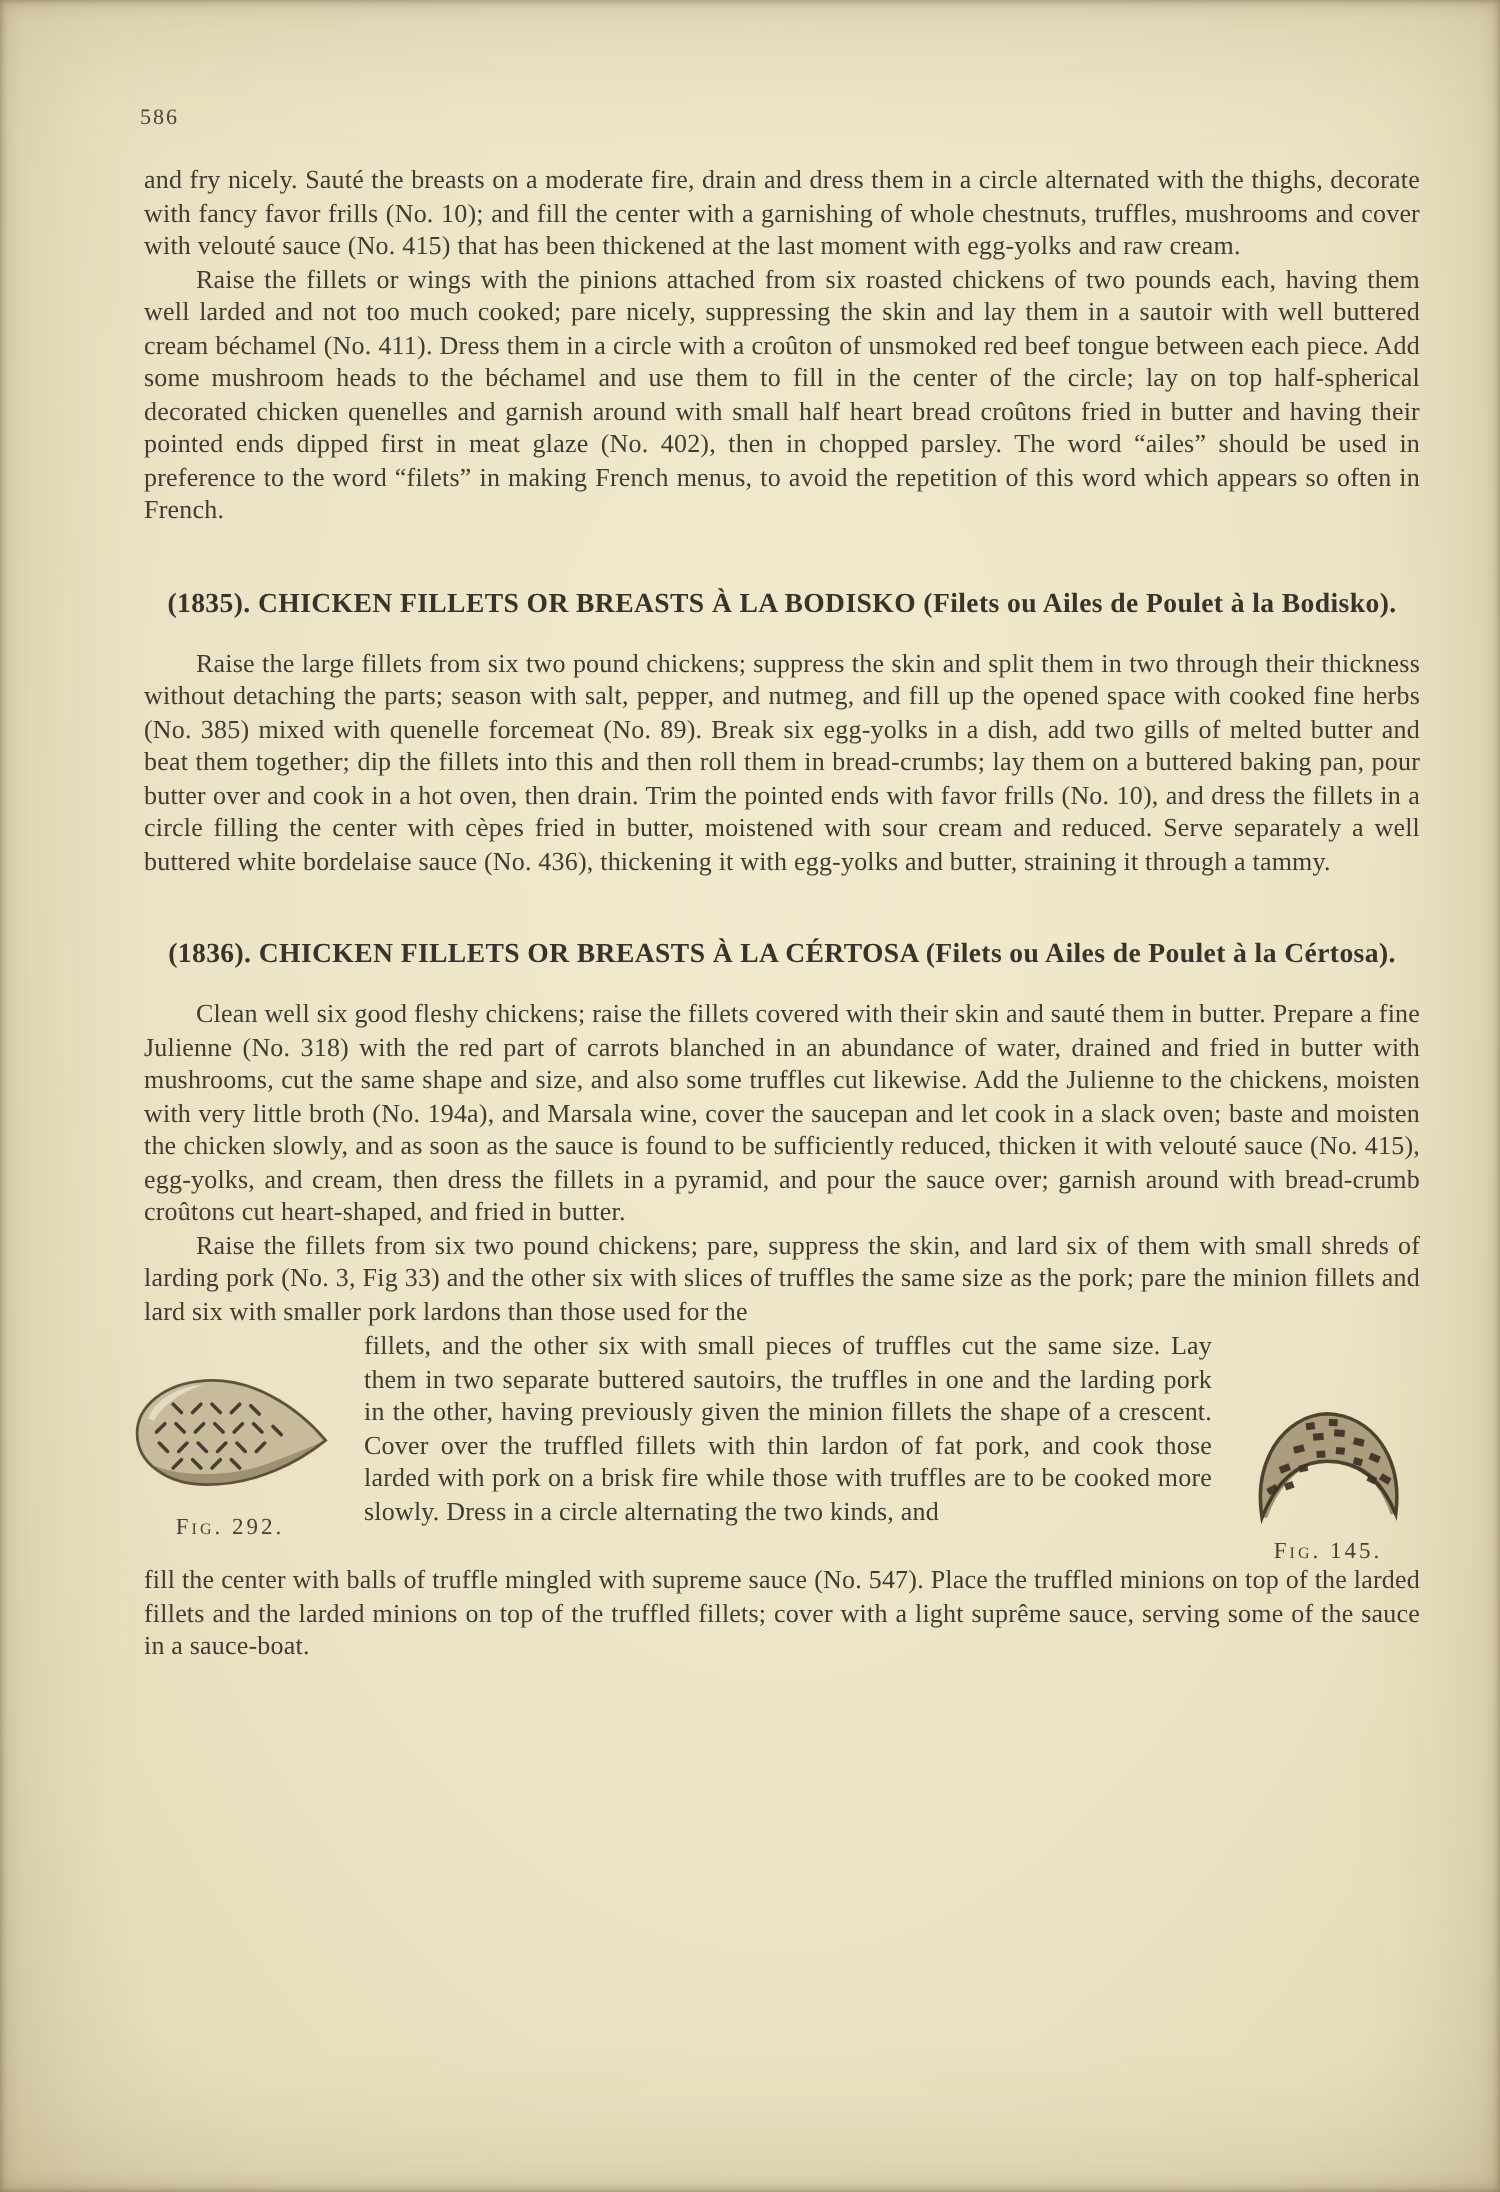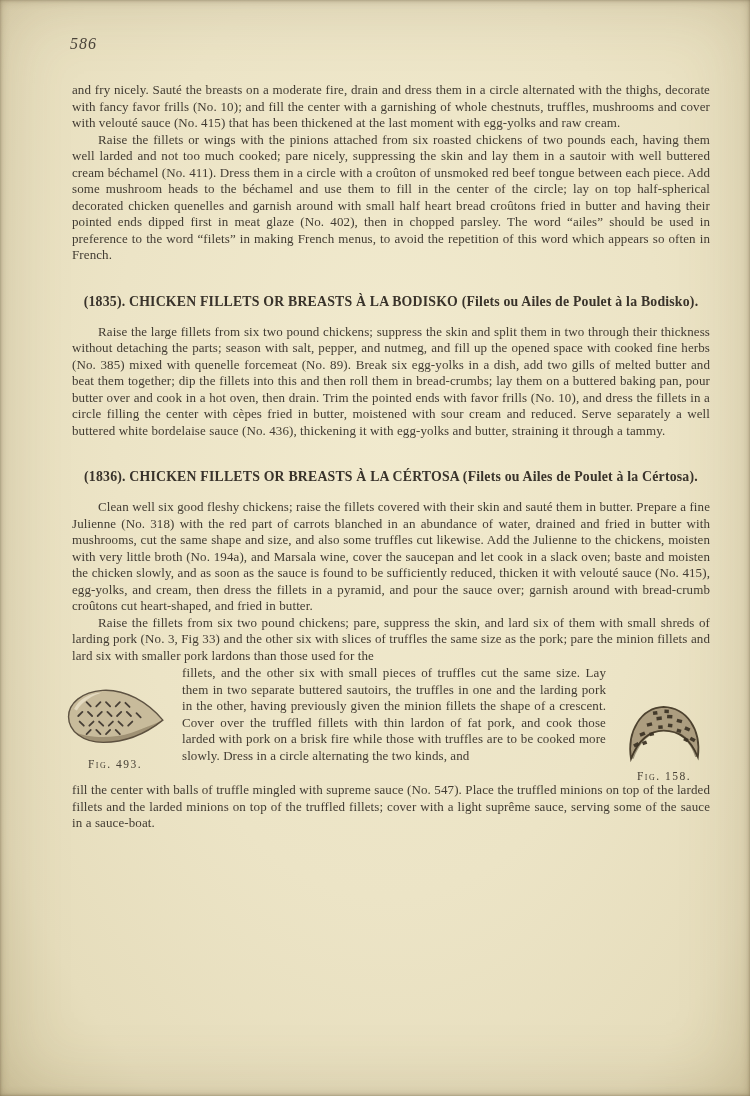--- a/index.html
+++ b/index.html
@@ -3,21 +3,21 @@
 <meta charset="utf-8">
 <style>
   html,body{margin:0;padding:0;}
   body{width:750px;height:1096px;overflow:hidden;font-family:"Liberation Serif", serif;}
   .page{position:relative;width:750px;height:1096px;overflow:hidden;
     background:radial-gradient(ellipse at 52% 38%, #f1eace 0%, #ece4c6 50%, #e6ddbc 82%, #d9cfa9 100%);
     box-shadow:inset 0 0 70px rgba(110,85,45,.22), inset 0 0 10px rgba(70,50,25,.28), inset 0 0 3px rgba(50,35,15,.35);
     color:#403a31;}
   .content{position:absolute;left:72px;right:40px;top:30px;}
   .page-header{position:relative;height:24px;margin-bottom:28px;}
-  .page-number{position:absolute;left:-2px;top:5px;font-size:16px;letter-spacing:1px;color:#4a443a;font-style:italic;}
+  .page-number{position:absolute;left:-2px;top:23px;font-size:11px;letter-spacing:1px;color:#4a443a;}
   .running-title{text-align:center;font-size:16.5px;letter-spacing:7px;color:#464035;}
   p.body{margin:0;font-size:13px;line-height:16.5px;text-align:justify;letter-spacing:.1px;color:#413b32;}
   p.indent{text-indent:26px;}
   .section h2{margin:26px 6px 11px;font-size:13.8px;line-height:23px;font-weight:bold;
     text-align:center;letter-spacing:.2px;color:#39332b;}
   .wrap-row{display:flex;align-items:flex-start;margin-top:1px;}
   .fig-left{flex:none;width:106px;margin-left:-10px;padding-top:14px;}
   .mid-text{flex:1;padding-left:14px;}
   .fig-right{flex:none;width:92px;margin-left:12px;padding-top:34px;}
   .figcap{margin-top:5px;text-align:center;font-variant:small-caps;font-size:11.5px;
@@ -79,21 +79,21 @@
               <line x1="52" y1="60" x2="58" y2="66"></line>
                 <line x1="66" y1="66" x2="72" y2="60"></line>
               <line x1="80" y1="60" x2="86" y2="66"></line>
                 <line x1="94" y1="66" x2="100" y2="60"></line>
               <line x1="34" y1="78" x2="40" y2="72"></line>
                 <line x1="48" y1="72" x2="54" y2="78"></line>
               <line x1="62" y1="78" x2="68" y2="72"></line>
                 <line x1="76" y1="72" x2="82" y2="78"></line>
             </g>
           </svg>
-          <div class="figcap">Fig. 493.</div>
+          <div class="figcap">Fig. 292.</div>
         </div>
 
         <p class="body mid-text">fillets, and the other six with small pieces of truffles cut the same size.  Lay them in two separate buttered sautoirs, the truffles in one and the larding pork in the other, having previously given the minion fillets the shape of a crescent.  Cover over the truffled fillets with thin lardon of fat pork, and cook those larded with pork on a brisk fire while those with truffles are to be cooked more slowly.  Dress in a circle alternating the two kinds, and</p>
 
         <div class="fig-right">
           <svg width="84" height="66" viewBox="0 0 95 75">
             <path d="M10 68 C 5 36 22 10 47 9 C 73 10 90 34 86 66 C 78 47 65 36 47 36 C 30 36 18 48 10 68 Z" fill="#ac9d7f" stroke="#4e4330" stroke-width="2"></path>
             <path d="M10 68 C 14 52 24 41 38 37 C 26 44 18 54 13 68 Z" fill="rgba(60,48,30,0.45)"></path>
             <path d="M86 66 C 81 50 72 40 60 37 C 71 44 79 53 83 66 Z" fill="rgba(60,48,30,0.45)"></path>
             <g fill="#3b3224" opacity="0.92">
@@ -108,21 +108,21 @@
               <rect x="23" y="48" width="5" height="4" transform="rotate(-20 25 50)"></rect>
               <rect x="31" y="38" width="5" height="4" transform="rotate(-12 33 40)"></rect>
               <rect x="41" y="30" width="5" height="4" transform="rotate(-4 43 32)"></rect>
               <rect x="52" y="28" width="5" height="4" transform="rotate(6 54 30)"></rect>
               <rect x="62" y="34" width="5" height="4" transform="rotate(16 64 36)"></rect>
               <rect x="70" y="44" width="5" height="4" transform="rotate(26 72 46)"></rect>
               <rect x="35" y="14" width="5" height="4" transform="rotate(-8 37 16)"></rect>
               <rect x="48" y="12" width="5" height="4" transform="rotate(2 50 14)"></rect>
             </g>
           </svg>
-          <div class="figcap">Fig. 158.</div>
+          <div class="figcap">Fig. 145.</div>
         </div>
 
       </div>
 
       <p class="body after-figs">fill the center with balls of truffle mingled with supreme sauce (No. 547).  Place the truffled minions on top of the larded fillets and the larded minions on top of the truffled fillets; cover with a light suprême sauce, serving some of the sauce in a sauce-boat.</p>
     </div>
 
   </div>
 </div>
 

